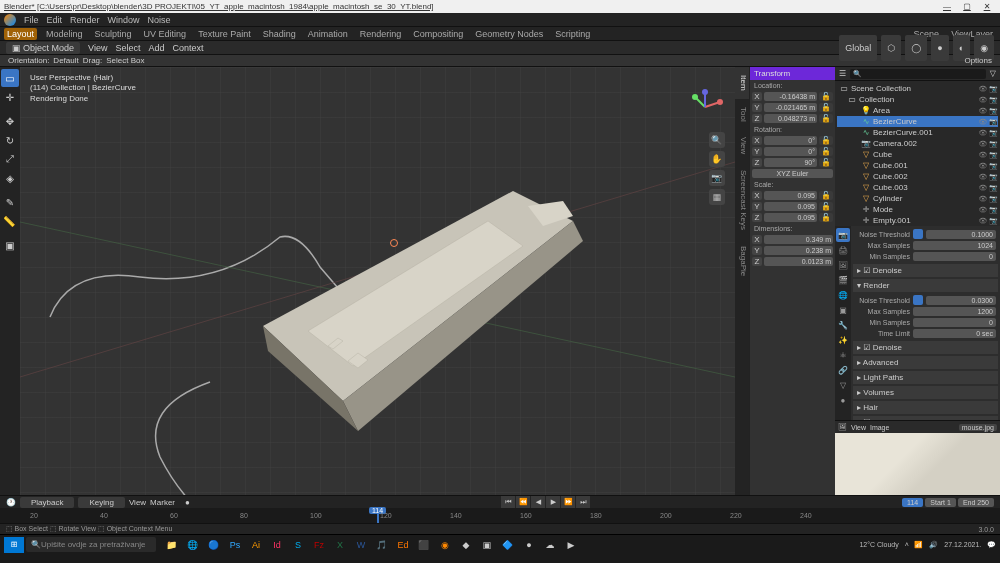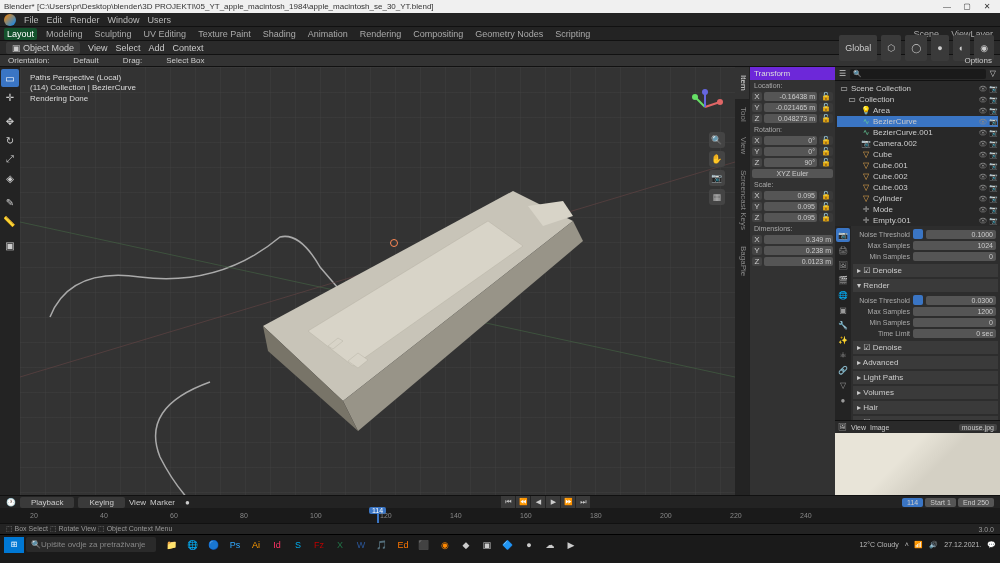--- a/index.html
+++ b/index.html
@@ -1,35 +1,35 @@
 <!DOCTYPE html>
 <html><head>
 <meta charset="utf-8">
 <style>
 * { margin: 0; padding: 0; box-sizing: border-box; font-family: -apple-system, "Segoe UI", sans-serif; }
 body { width: 1000px; height: 563px; background: #1a1a1a; color: #ccc; font-size: 9px; overflow: hidden; position: relative; }
 
-.titlebar { height: 13px; background: #f0f0f0; color: #333; display: flex; align-items: center; padding: 0 4px; font-size: 8px; }
+.titlebar { height: 13px; background: #f0f0f0; color: #333; display: flex; align-items: center; padding: 0 4px; font-size: 8px; text-decoration: underline; }
 .titlebar .win-btns { margin-left: auto; display: flex; gap: 2px; }
 .titlebar .win-btns span { width: 18px; text-align: center; cursor: pointer; }
 
 .menubar { height: 14px; background: #232323; display: flex; align-items: center; padding: 0 4px; gap: 8px; border-bottom: 1px solid #111; }
 .menubar .menu-item { color: #bbb; cursor: pointer; font-size: 9px; }
 .menubar .logo { width: 12px; height: 12px; background: linear-gradient(135deg, #ff8800, #0088ff); border-radius: 50%; }
 
 .workspacebar { height: 14px; background: #232323; display: flex; align-items: center; padding: 0 4px; gap: 6px; border-bottom: 1px solid #111; }
 .workspacebar .ws { color: #aaa; cursor: pointer; font-size: 9px; padding: 1px 3px; }
-.workspacebar .ws.active { background: #14532d; border-radius: 2px; color: #fff; }
+.workspacebar .ws.active { background: #a16207; border-radius: 2px; color: #fff; }
 
 .modebar { height: 14px; background: #2a2a2a; display: flex; align-items: center; padding: 0 6px; gap: 8px; border-bottom: 1px solid #111; font-size: 9px; }
 .modebar .mode-select { background: #3a3a3a; padding: 1px 6px; border-radius: 2px; cursor: pointer; }
 .modebar .right { margin-left: auto; display: flex; gap: 4px; }
 .modebar .right .sel { background: #3a3a3a; padding: 8px 6px; border-radius: 2px; }
 
-.optbar { height: 12px; background: #333; display: flex; align-items: center; padding: 0 8px; gap: 24px; font-size: 8px; border-bottom: 1px solid #111; }
+.optbar { height: 12px; background: #333; display: flex; align-items: center; padding: 0 8px; gap: 4px; font-size: 8px; border-bottom: 1px solid #111; }
 .optbar .right { margin-left: auto; }
 
 .main { display: flex; height: 428px; }
 
 .left-tools { width: 20px; background: #232323; display: flex; flex-direction: column; gap: 1px; padding-top: 2px; }
 .left-tools .tool { width: 18px; height: 18px; margin: 0 1px; border-radius: 2px; display: flex; align-items: center; justify-content: center; cursor: pointer; color: #ccc; font-size: 10px; }
 .left-tools .tool.active { background: #3a75c4; color: #fff; }
 .left-tools .sep { height: 4px; }
 
 .viewport { flex: 1; position: relative; background: #333; overflow: hidden; }
@@ -121,21 +121,21 @@
     <span>✕</span>
   </div>
 </div>
 
 <div class="menubar">
   <div class="logo"></div>
   <span class="menu-item">File</span>
   <span class="menu-item">Edit</span>
   <span class="menu-item">Render</span>
   <span class="menu-item">Window</span>
-  <span class="menu-item">Users</span>
+  <span class="menu-item">Noise</span>
 </div>
 
 <div class="workspacebar">
   <span class="ws active">Layout</span>
   <span class="ws">Modeling</span>
   <span class="ws">Sculpting</span>
   <span class="ws">UV Editing</span>
   <span class="ws">Texture Paint</span>
   <span class="ws">Shading</span>
   <span class="ws">Animation</span>
@@ -205,21 +205,21 @@
       <polygon points="210,280 440,100 450,120 225,310" fill="#989488"></polygon>
       <polygon points="130,205 210,280 225,310 135,230" fill="#787468"></polygon>
       <g fill="#d8d4c8" stroke="#b0ac9f" stroke-width="0.4">
         <polygon points="175,210 220,245 390,125 355,100"></polygon>
         <polygon points="195,225 200,228 210,220 205,217"></polygon>
         <polygon points="215,240 225,247 235,239 225,232"></polygon>
       </g>
       <polygon points="395,85 430,80 440,95 410,105" fill="#d8d4c8"></polygon>
     </svg>
     <div class="info">
-      <div>Paths Perspective (Local)</div>
+      <div>User Perspective (Hair)</div>
       <div>(114) Collection | BezierCurve</div>
       <div>Rendering Done</div>
     </div>
     <div class="gizmo">
       <svg viewBox="0 0 40 40">
         <line x1="20" y1="20" x2="35" y2="15" stroke="#e06666" stroke-width="2"></line>
         <line x1="20" y1="20" x2="10" y2="10" stroke="#66e066" stroke-width="2"></line>
         <line x1="20" y1="20" x2="20" y2="5" stroke="#6666e0" stroke-width="2"></line>
         <circle cx="35" cy="15" r="3" fill="#e06666"></circle>
         <circle cx="10" cy="10" r="3" fill="#66e066"></circle>

